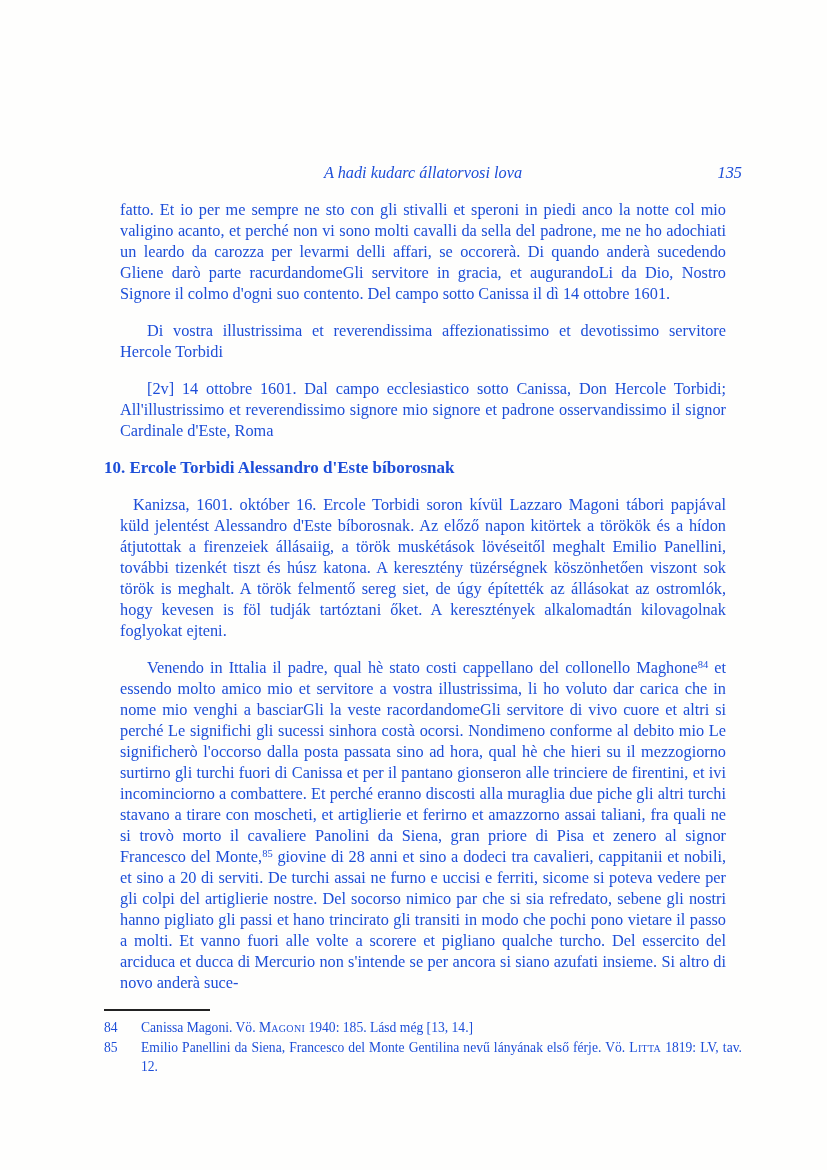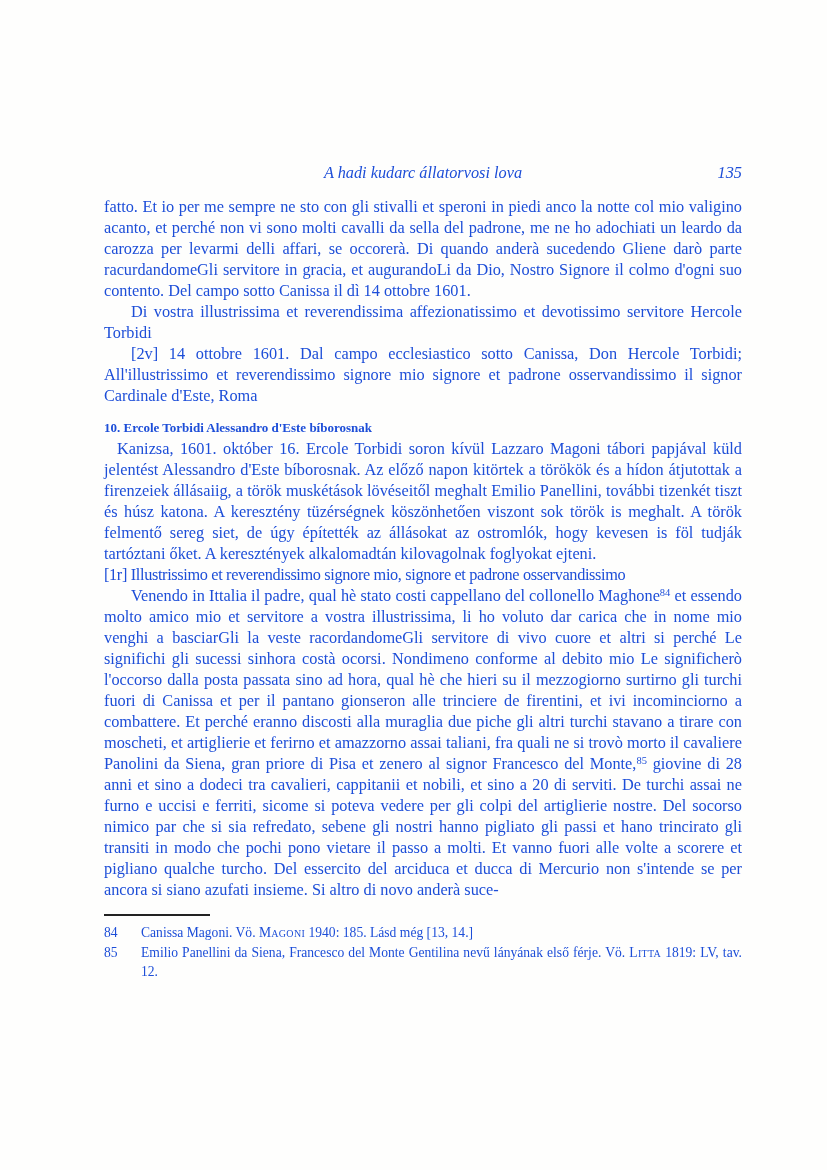--- a/index.html
+++ b/index.html
@@ -19,25 +19,25 @@
   }
   .running-header{
     position:relative;
     font-style:italic;
     text-align:center;
     height:21px;
     margin-bottom:13px;
   }
   .running-title{display:inline-block;}
   .page-number{position:absolute;right:0;top:0;}
-  p.body-p{margin:0;text-align:justify;}
+  p.body-p{margin:16px;text-align:justify;}
   .indent{text-indent:27px;}
   .tight{letter-spacing:-0.35px;}
   .section-heading{
-    font-size:13px;font-weight:bold;line-height:21px;
+    font-size:17px;font-weight:bold;line-height:21px;
     margin:11px 0 0 0;
   }
   .regest{
     margin-left:80px;margin-right:80px;
     text-indent:13px;
   }
   sup.fn-ref{
     font-size:10.5px;line-height:0;vertical-align:baseline;
     position:relative;top:-0.45em;
   }
@@ -69,21 +69,20 @@
 
     <p class="body-p indent">Di vostra illustrissima et reverendissima affezionatissimo et devotissimo servitore Hercole Torbidi</p>
 
     <p class="body-p indent">[2v] 14 ottobre 1601. Dal campo ecclesiastico sotto Canissa, Don Hercole Torbidi; All'illustrissimo et reverendissimo signore mio signore et padrone osservandissimo il signor Cardinale d'Este, Roma</p>
 
     <h2 class="section-heading">10. Ercole Torbidi Alessandro d'Este bíborosnak</h2>
 
 
     <p class="body-p regest">Kanizsa, 1601. október 16. Ercole Torbidi soron kívül Lazzaro Magoni tábori papjával küld jelentést Alessandro d'Este bíborosnak. Az előző napon kitörtek a törökök és a hídon átjutottak a firenzeiek állásaiig, a török muskétások lövéseitől meghalt Emilio Panellini, további tizenkét tiszt és húsz katona. A keresztény tüzérségnek köszönhetően viszont sok török is meghalt. A török felmentő sereg siet, de úgy építették az állásokat az ostromlók, hogy kevesen is föl tudják tartóztani őket. A keresztények alkalomadtán kilovagolnak foglyokat ejteni.</p>
 
-    <p class="body-p tight">[1r] Illustrissimo et reverendissimo signore mio, signore et padrone osservandissimo</p>
 
     <p class="body-p indent"><span>Venendo in Ittalia il padre, qual hè stato costi cappellano del collonello Maghone</span><sup class="fn-ref">84</sup><span> et essendo molto amico mio et servitore a vostra illustrissima, li ho voluto dar carica che in nome mio venghi a basciarGli la veste racordandomeGli servitore di vivo cuore et altri si perché Le significhi gli sucessi sinhora costà ocorsi. Nondimeno conforme al debito mio Le significherò l'occorso dalla posta passata sino ad hora, qual hè che hieri su il mezzogiorno surtirno gli turchi fuori di Canissa et per il pantano gionseron alle trinciere de firentini, et ivi incominciorno a combattere. Et perché eranno discosti alla muraglia due piche gli altri turchi stavano a tirare con moscheti, et artiglierie et ferirno et amazzorno assai taliani, fra quali ne si trovò morto il cavaliere Panolini da Siena, gran priore di Pisa et zenero al signor Francesco del Monte,</span><sup class="fn-ref">85</sup><span> giovine di 28 anni et sino a dodeci tra cavalieri, cappitanii et nobili, et sino a 20 di serviti. De turchi assai ne furno e uccisi e ferriti, sicome si poteva vedere per gli colpi del artiglierie nostre. Del socorso nimico par che si sia refredato, sebene gli nostri hanno pigliato gli passi et hano trincirato gli transiti in modo che pochi pono vietare il passo a molti. Et vanno fuori alle volte a scorere et pigliano qualche turcho. Del essercito del arciduca et ducca di Mercurio non s'intende se per ancora si siano azufati insieme. Si altro di novo anderà suce-</span></p>
 
     <div class="footnote-sep"></div>
 
     <div class="footnote">
       <span class="fn-num">84</span>
       <span class="fn-text"><span>Canissa Magoni. Vö. </span><span class="sc">Magoni</span><span> 1940: 185. Lásd még [13, 14.]</span></span>
     </div>
 

